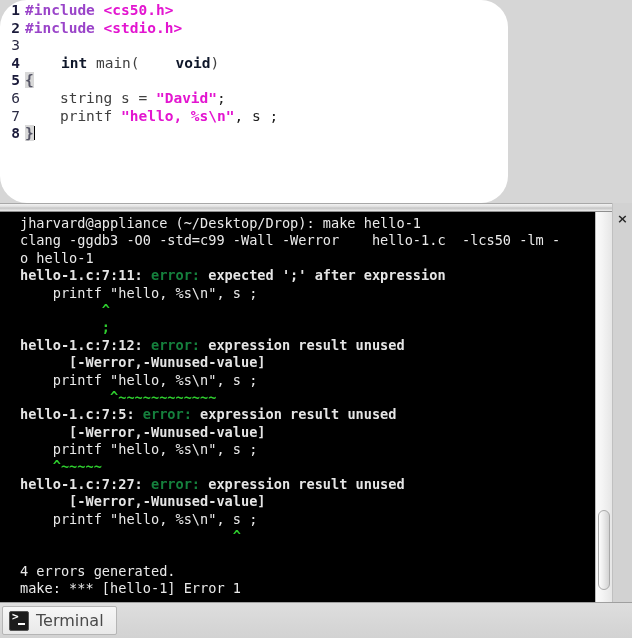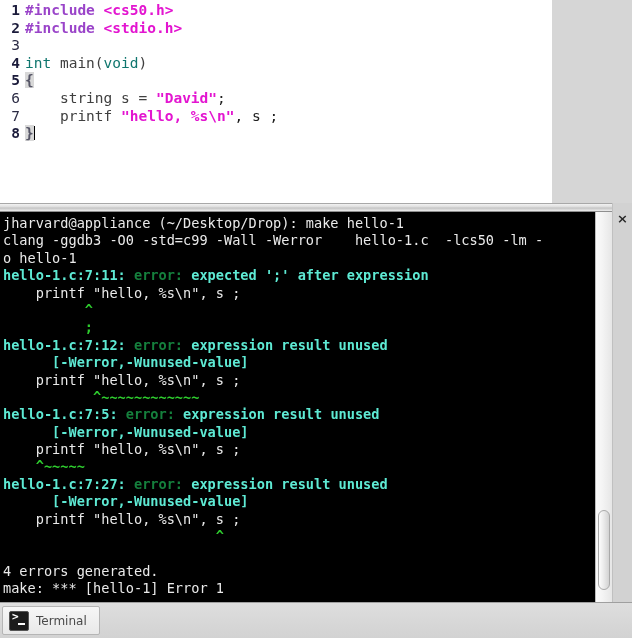--- a/index.html
+++ b/index.html
@@ -18,25 +18,26 @@
     width: 632px;
     height: 638px;
     overflow: hidden;
     background: #d6d6d6;
   }
 
   
   .editor-pane {
     position: absolute;
     left: 0; top: 0;
-    width: 552px;
+    width: 508px;
     height: 203px;
     background: #ffffff;
     overflow: hidden;
     box-sizing: border-box;
+    border-radius: 27px;
   }
 
   .code-area {
     position: absolute;
     left: 0; top: 2px;
     width: 632px;
     font-family: "DejaVu Sans Mono", monospace;
     font-size: 14.5px;
     line-height: 17.6px;
     white-space: pre;
@@ -53,21 +54,21 @@
     width: 20px;
     text-align: right;
     color: #1a1a3a;
     font-weight: bold;
     margin-right: 5px;
   }
   .lnum.plain { font-weight: normal; color: #2b2b44; }
 
   .tok-pre    { color: #9a44c9; font-weight: bold; }      
   .tok-header { color: #e315d0; font-weight: bold; }      
-  .tok-type   { color: #0f766e; font-weight: normal; }      
+  .tok-type   { color: #0f172a; font-weight: bold; margin-left: 36px; }      
   .tok-id     { color: #404040; }
   .tok-punct  { color: #202020; }
   .tok-str    { color: #e315d0; font-weight: bold; }
   .tok-brace  { color: #555566; font-weight: bold; background: #d8d8d8; }
 
   .caret-bar {
     display: inline-block;
     width: 1px;
     height: 14px;
     background: #000;
@@ -105,32 +106,32 @@
     position: absolute;
     left: 0; top: 212px;
     width: 612px;
     height: 390px;
     background: #000000;
     overflow: hidden;
   }
 
   .term-body {
     position: absolute;
-    left: 3px; top: 3px;
+    left: 20px; top: 3px;
     right: 0;
     font-family: "DejaVu Sans Mono", monospace;
     font-size: 13.6px;
     line-height: 17.4px;
     color: #e8e8e8;
     white-space: pre;
   }
 
   .tline { display: block; height: 17.4px; white-space: pre; }
   .t-w  { color: #eaeaea; }
-  .t-b  { color: #5eead4; font-weight: bold; }
+  .t-b  { color: #e5e5e5; font-weight: bold; }
   .t-red{ color: #15803d; font-weight: bold; }
   .t-grn{ color: #2ecc2e; font-weight: bold; }
 
   
   .term-scroll {
     position: absolute;
     left: 595px; top: 212px;
     width: 17px;
     height: 390px;
     background: linear-gradient(to right, #fbfbfb 0%, #f4f4f4 40%, #e6e6e6 100%);
@@ -216,21 +217,21 @@
   }
   .task-icon::after {
     content: "";
     position: absolute;
     left: 8px; top: 11px;
     width: 7px; height: 2px;
     background: #ffffff;
   }
   .task-label {
     font-family: "DejaVu Sans", sans-serif;
-    font-size: 12px;
+    font-size: 16px;
     color: #4a4a4a;
   }
 </style>
 </head>
 <body>
 
 <div id="screen">
 
   <div class="editor-pane">
     <div class="code-area" id="code-area"><span class="code-line"><span class="lnum">1</span><span class="tok-pre">#include </span><span class="tok-header">&lt;cs50.h&gt;</span></span><span class="code-line"><span class="lnum">2</span><span class="tok-pre">#include </span><span class="tok-header">&lt;stdio.h&gt;</span></span><span class="code-line"><span class="lnum plain">3</span></span><span class="code-line"><span class="lnum">4</span><span class="tok-type">int</span><span class="tok-id"> main(</span><span class="tok-type">void</span><span class="tok-id">)</span></span><span class="code-line"><span class="lnum">5</span><span class="tok-brace">{</span></span><span class="code-line"><span class="lnum plain">6</span><span class="tok-id">    string s = </span><span class="tok-str">"David"</span><span class="tok-punct">;</span></span><span class="code-line"><span class="lnum plain">7</span><span class="tok-id">    printf </span><span class="tok-str">"hello, %s\n"</span><span class="tok-punct">, s ;</span></span><span class="code-line"><span class="lnum">8</span><span class="tok-brace">}</span><span class="caret-bar"></span></span></div>

